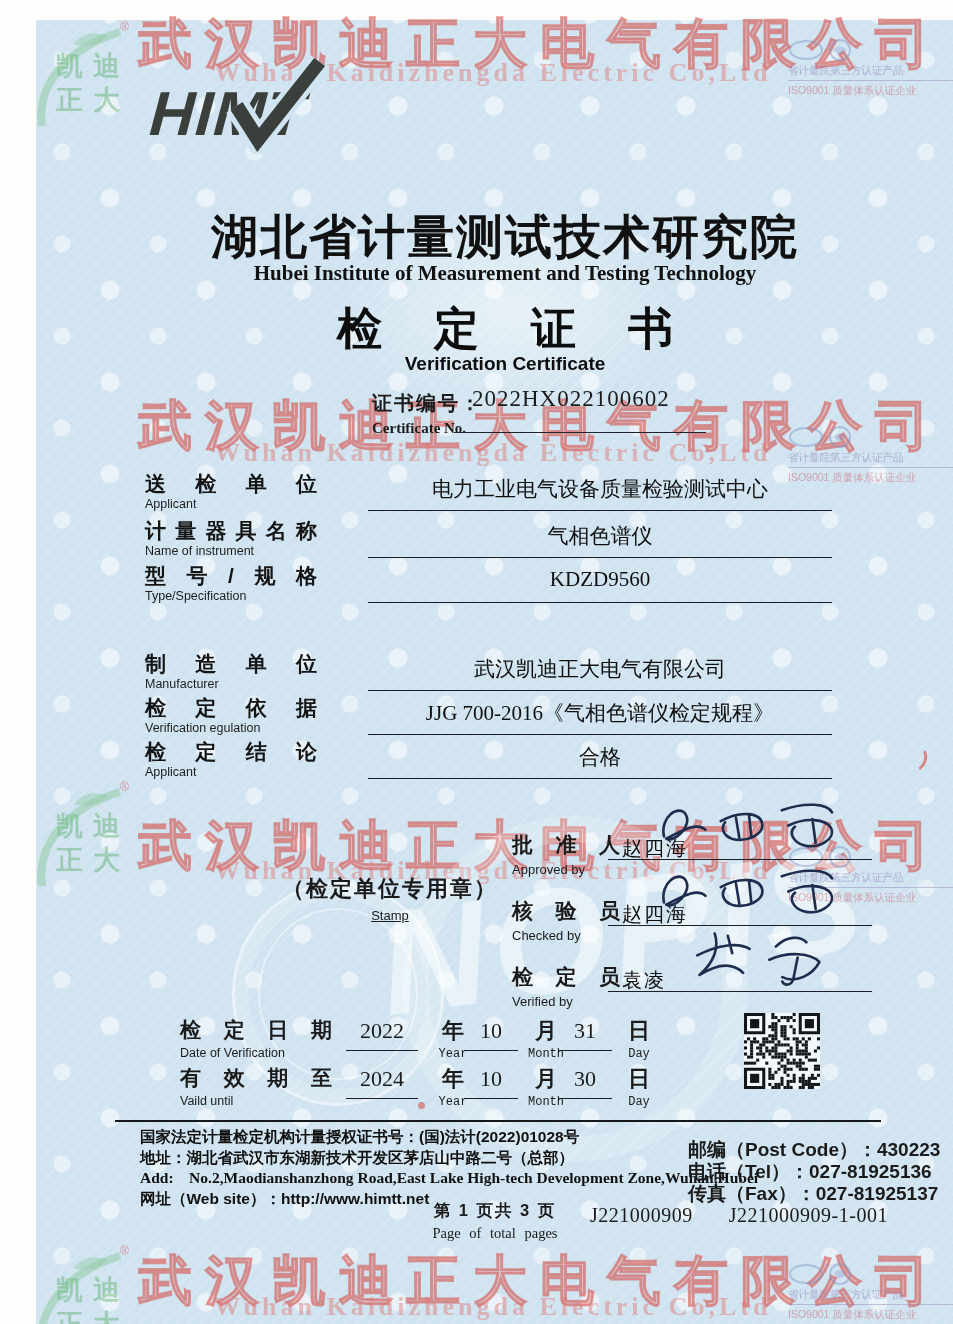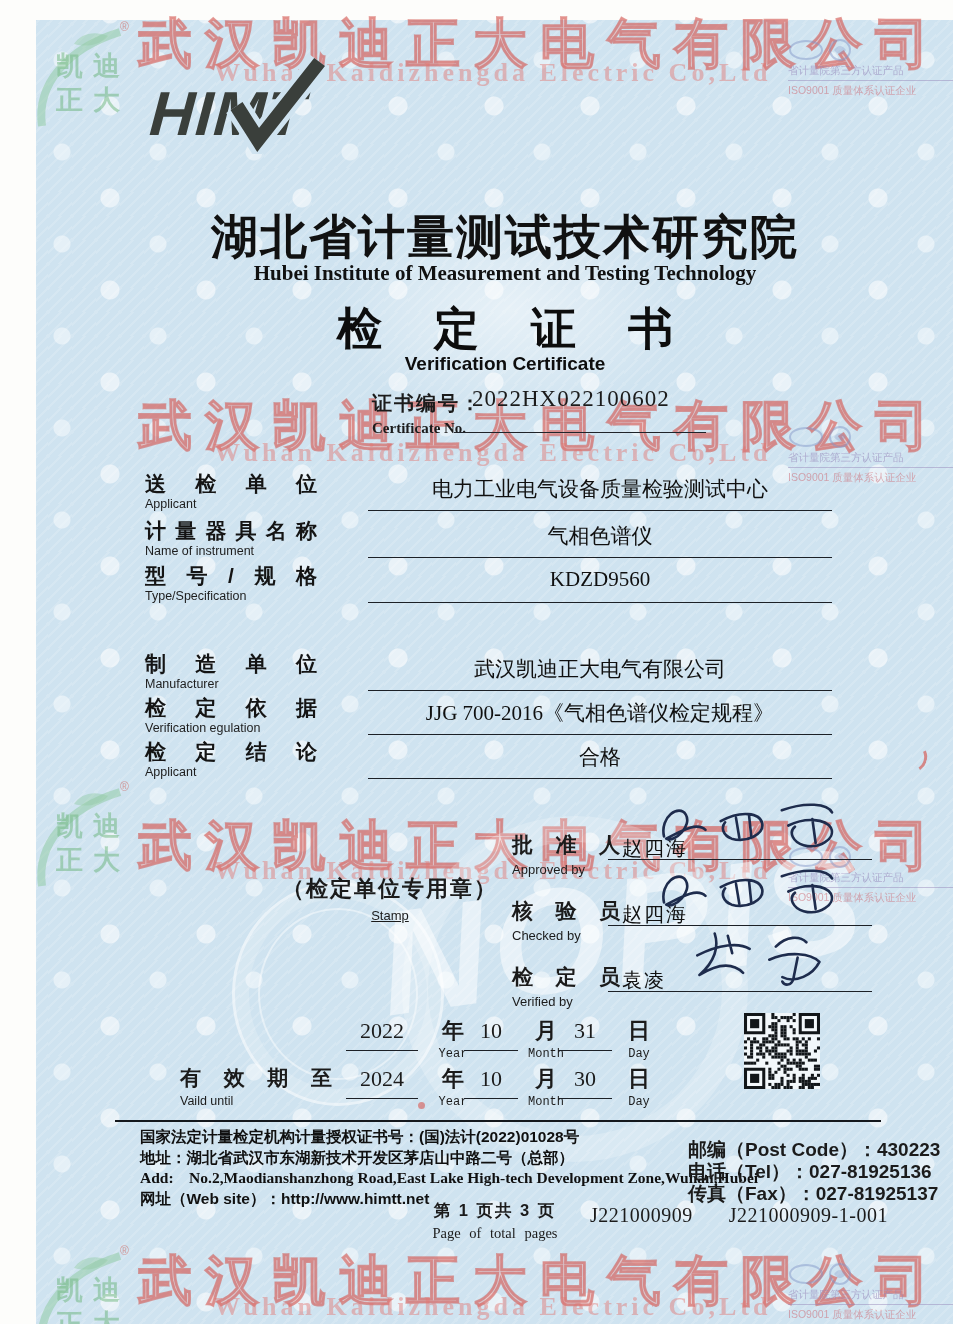--- a/index.html
+++ b/index.html
@@ -307,20 +307,24 @@
         <div class="s-en">Verified by</div>
       </div>
     <div class="s-name">袁凌</div>
     <div class="s-line"></div>
     <svg class="s-sig sig-svg" viewBox="0 0 160 55">
       <path d="M28,26 C48,16 66,14 76,20 M44,6 C48,18 44,32 30,44 C46,34 60,32 70,42 M56,8 L60,24 M100,18 C110,8 122,8 128,14 M94,30 C112,22 132,24 140,32 C134,44 118,52 106,46 M120,28 L116,48 C114,54 108,54 106,50"></path>
     </svg>
   </div>
 
   <div class="c date-row" style="top:1016px">
+    <div class="d-label">
+        <div class="d-cn">检定日期</div>
+        <div class="d-en">Date of Verification</div>
+      </div>
     <div class="d-val pos-year">2022</div>
     <div class="d-line line-year"></div>
     <div class="d-unit pos-ycn">
         <div class="u-cn">年</div>
         <div class="u-en">Year</div>
       </div>
     <div class="d-val pos-month">10</div>
     <div class="d-line line-month"></div>
     <div class="d-unit pos-mcn">
         <div class="u-cn">月</div>

